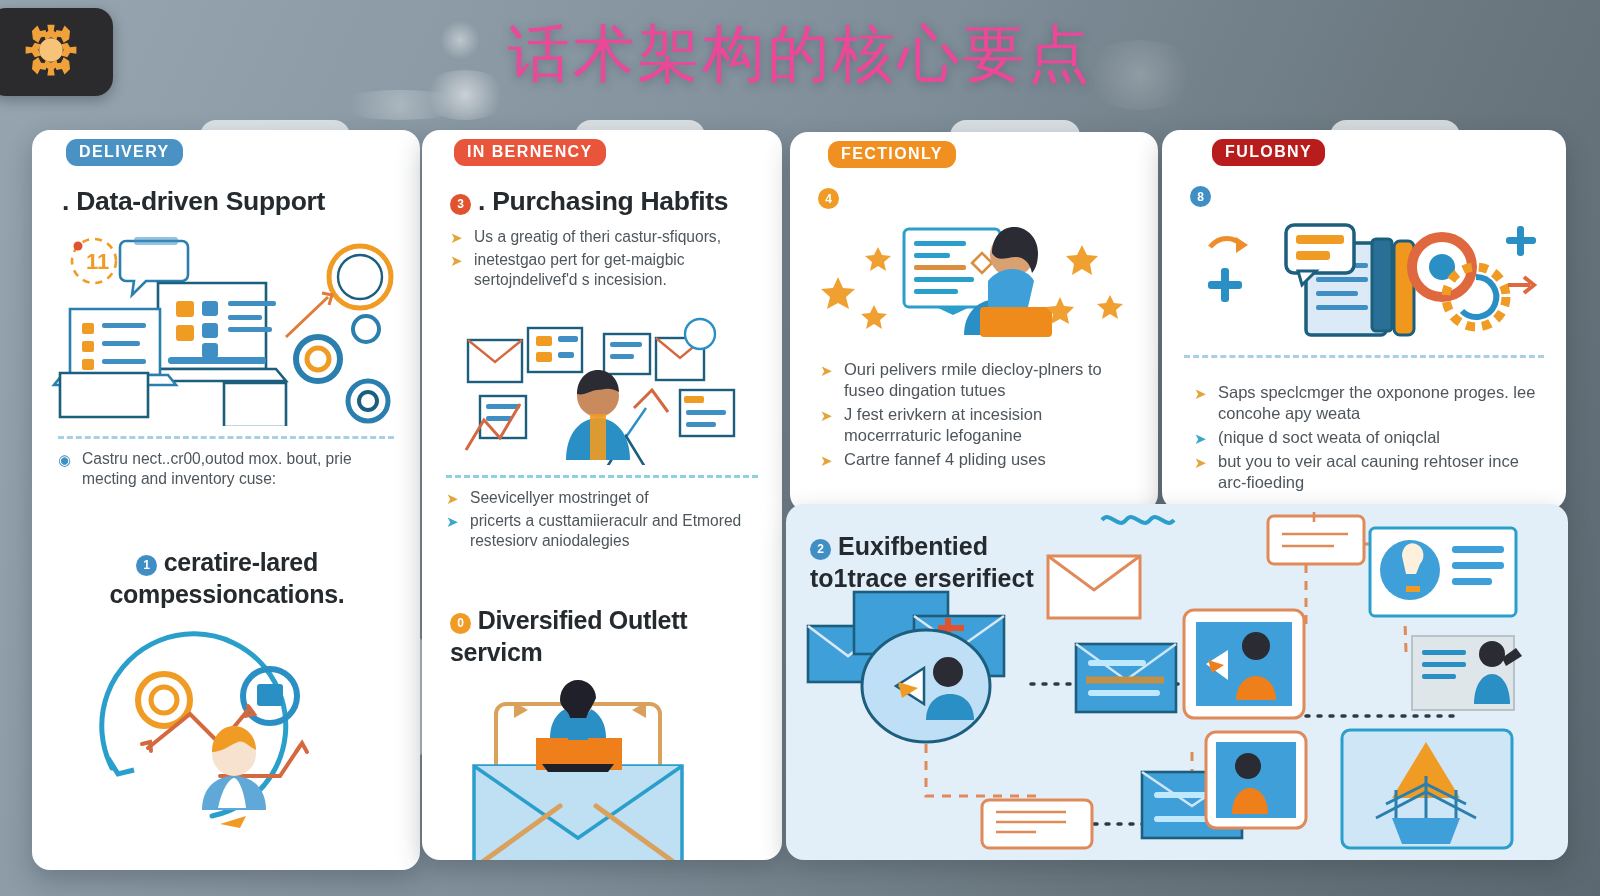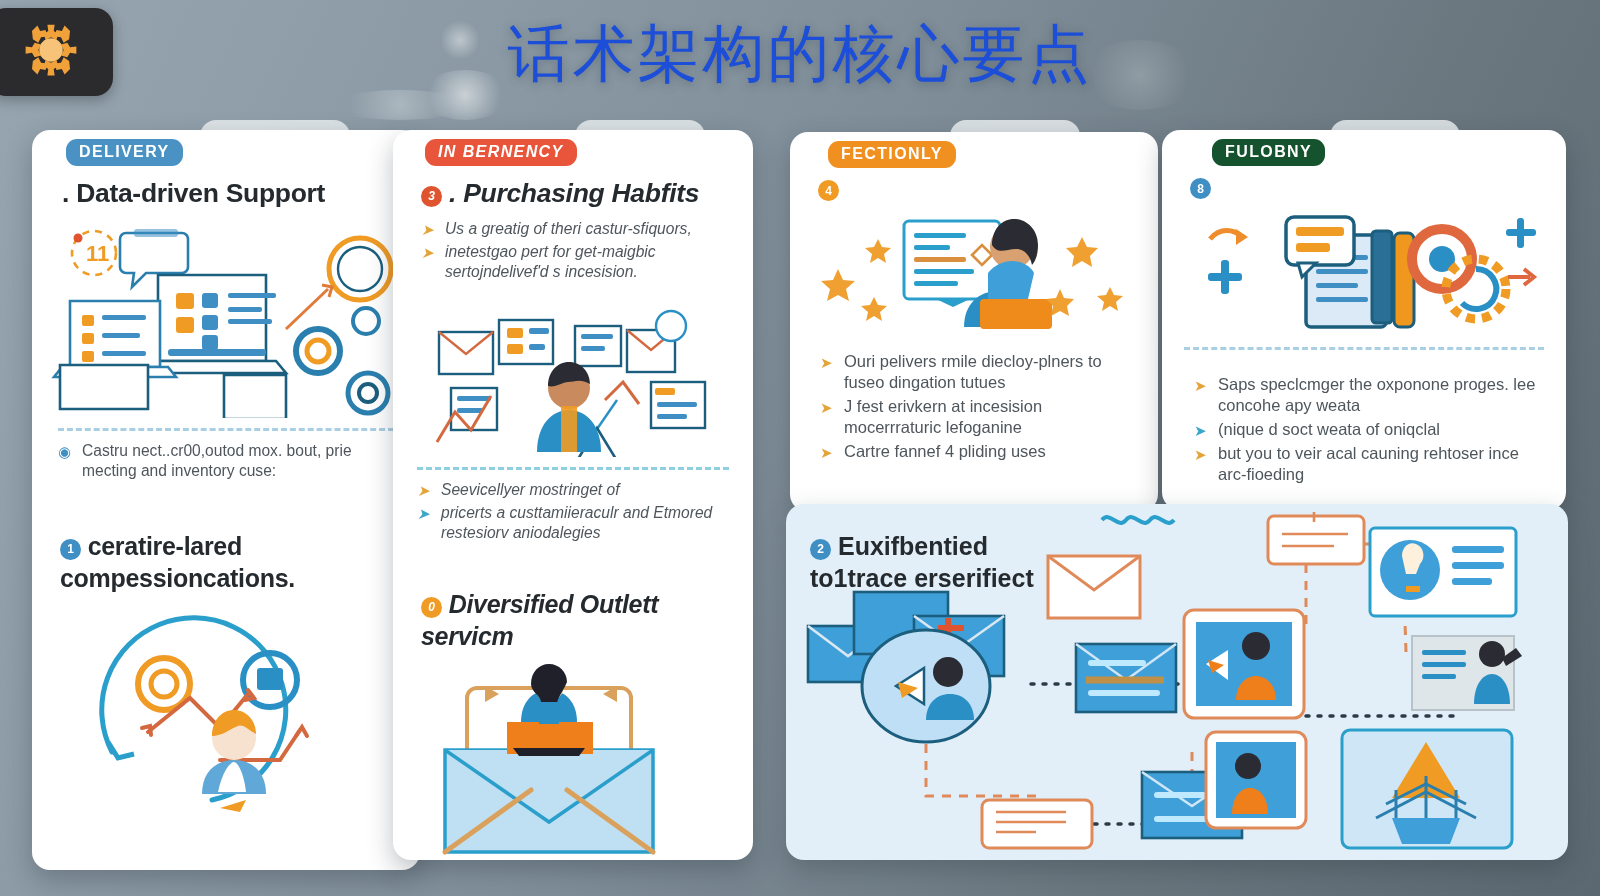--- a/index.html
+++ b/index.html
@@ -22,59 +22,59 @@
     position:absolute; left:-12px; top:8px; width:125px; height:88px;
     background:#2b2b2d; border-radius:18px;
     display:flex; align-items:center; justify-content:center;
     box-shadow:0 4px 14px rgba(0,0,0,.28);
   }
   .logo-badge svg { width:58px; height:58px; }
 
   
   .page-title {
     position:absolute; left:0; top:8px; width:1600px;
-    text-align:center; color:#1d4ed8; font-size:62px; font-weight:400;
+    text-align:center; color:#ec4899; font-size:62px; font-weight:400;
     letter-spacing:3px; line-height:92px;
     text-shadow:0 2px 10px rgba(60,70,80,.45);
     font-family:"DejaVu Sans","Liberation Sans",sans-serif;
   }
 
   
   .board { position:absolute; left:0; top:112px; width:1600px; height:760px; }
 
   .card {
     position:absolute; background:#fff; border-radius:18px;
     box-shadow:0 10px 26px rgba(35,45,55,.30);
     overflow:hidden;
   }
   .card.c1 { left:32px;   top:18px;  width:388px; height:740px; }
-  .card.c2 { left:393px;  top:18px;  width:360px; height:730px;font-style:italic; }
+  .card.c2 { left:422px;  top:18px;  width:360px; height:730px; }
   .card.c3 { left:790px;  top:20px;  width:368px; height:380px; }
   .card.c4 { left:1162px; top:18px;  width:404px; height:380px; }
   .panel   { left:786px;  top:392px; width:782px; height:356px;
              background:#e2eef8; position:absolute; border-radius:18px;
              box-shadow:0 10px 26px rgba(35,45,55,.28); overflow:hidden;padding-left:28px; }
 
   
   .ghost { position:absolute; background:#e9edf0; border-radius:16px; opacity:.85; }
 
   .badge {
     display:inline-block; padding:4px 13px 5px; border-radius:11px;
     font-size:16px; font-weight:700; letter-spacing:1.4px; color:#fff;
     text-transform:uppercase; white-space:nowrap;
     position:absolute; top:9px;
   }
   .badge.b1 { background:#4a92c4; left:34px; }
   .badge.b2 { background:#e8553a; left:32px; }
   .badge.b3 { background:#ef9020; left:38px; }
-  .badge.b4 { background:#14532d; left:50px; }
+  .badge.b4 { background:#b91c1c; left:50px; }
 
   .card-title {
     font-size:26.5px; font-weight:700; color:#242a2e;
-    letter-spacing:-.3px; display:flex; align-items:baseline; gap:7px;
+    letter-spacing:-.3px; display:flex; align-items:baseline; gap:7px;margin-top:8px;
   }
   .card-title.small { font-size:25px; line-height:32px; display:block; }
 
   .num {
     display:inline-flex; align-items:center; justify-content:center;
     width:21px; height:21px; border-radius:50%; color:#fff;
     font-size:12px; font-weight:700; flex:none; transform:translateY(-2px);
   }
   .num.blue { background:#3f8fc4; }
   .num.red  { background:#e0532f; }
@@ -202,21 +202,21 @@
     <div style="padding:0 26px;">
       <div class="dashsep"></div>
       <div class="bullets">
         <div class="bullet small">
           <span class="bl bdot">◉</span>
           <span>Castru nect..cr00,outod mox. bout, prie mecting and inventory cuse:</span>
         </div>
       </div>
     </div>
 
-    <div style="padding:46px 26px 0 28px;">
+    <div style="padding:46px 26px 0 28px;text-align:center;">
       <div class="card-title small">
         <span class="num blue">1</span>
         <span>ceratire-lared compessioncations.</span>
       </div>
     </div>
 
     <div class="illus" style="height:215px;margin:8px 20px 0;">
       <svg viewBox="0 0 344 215" width="344" height="215">
         <g fill="none" stroke="#2a9fcb" stroke-width="5">
           <path d="M60 150a92 92 0 11100 48" stroke-linecap="round"></path>

